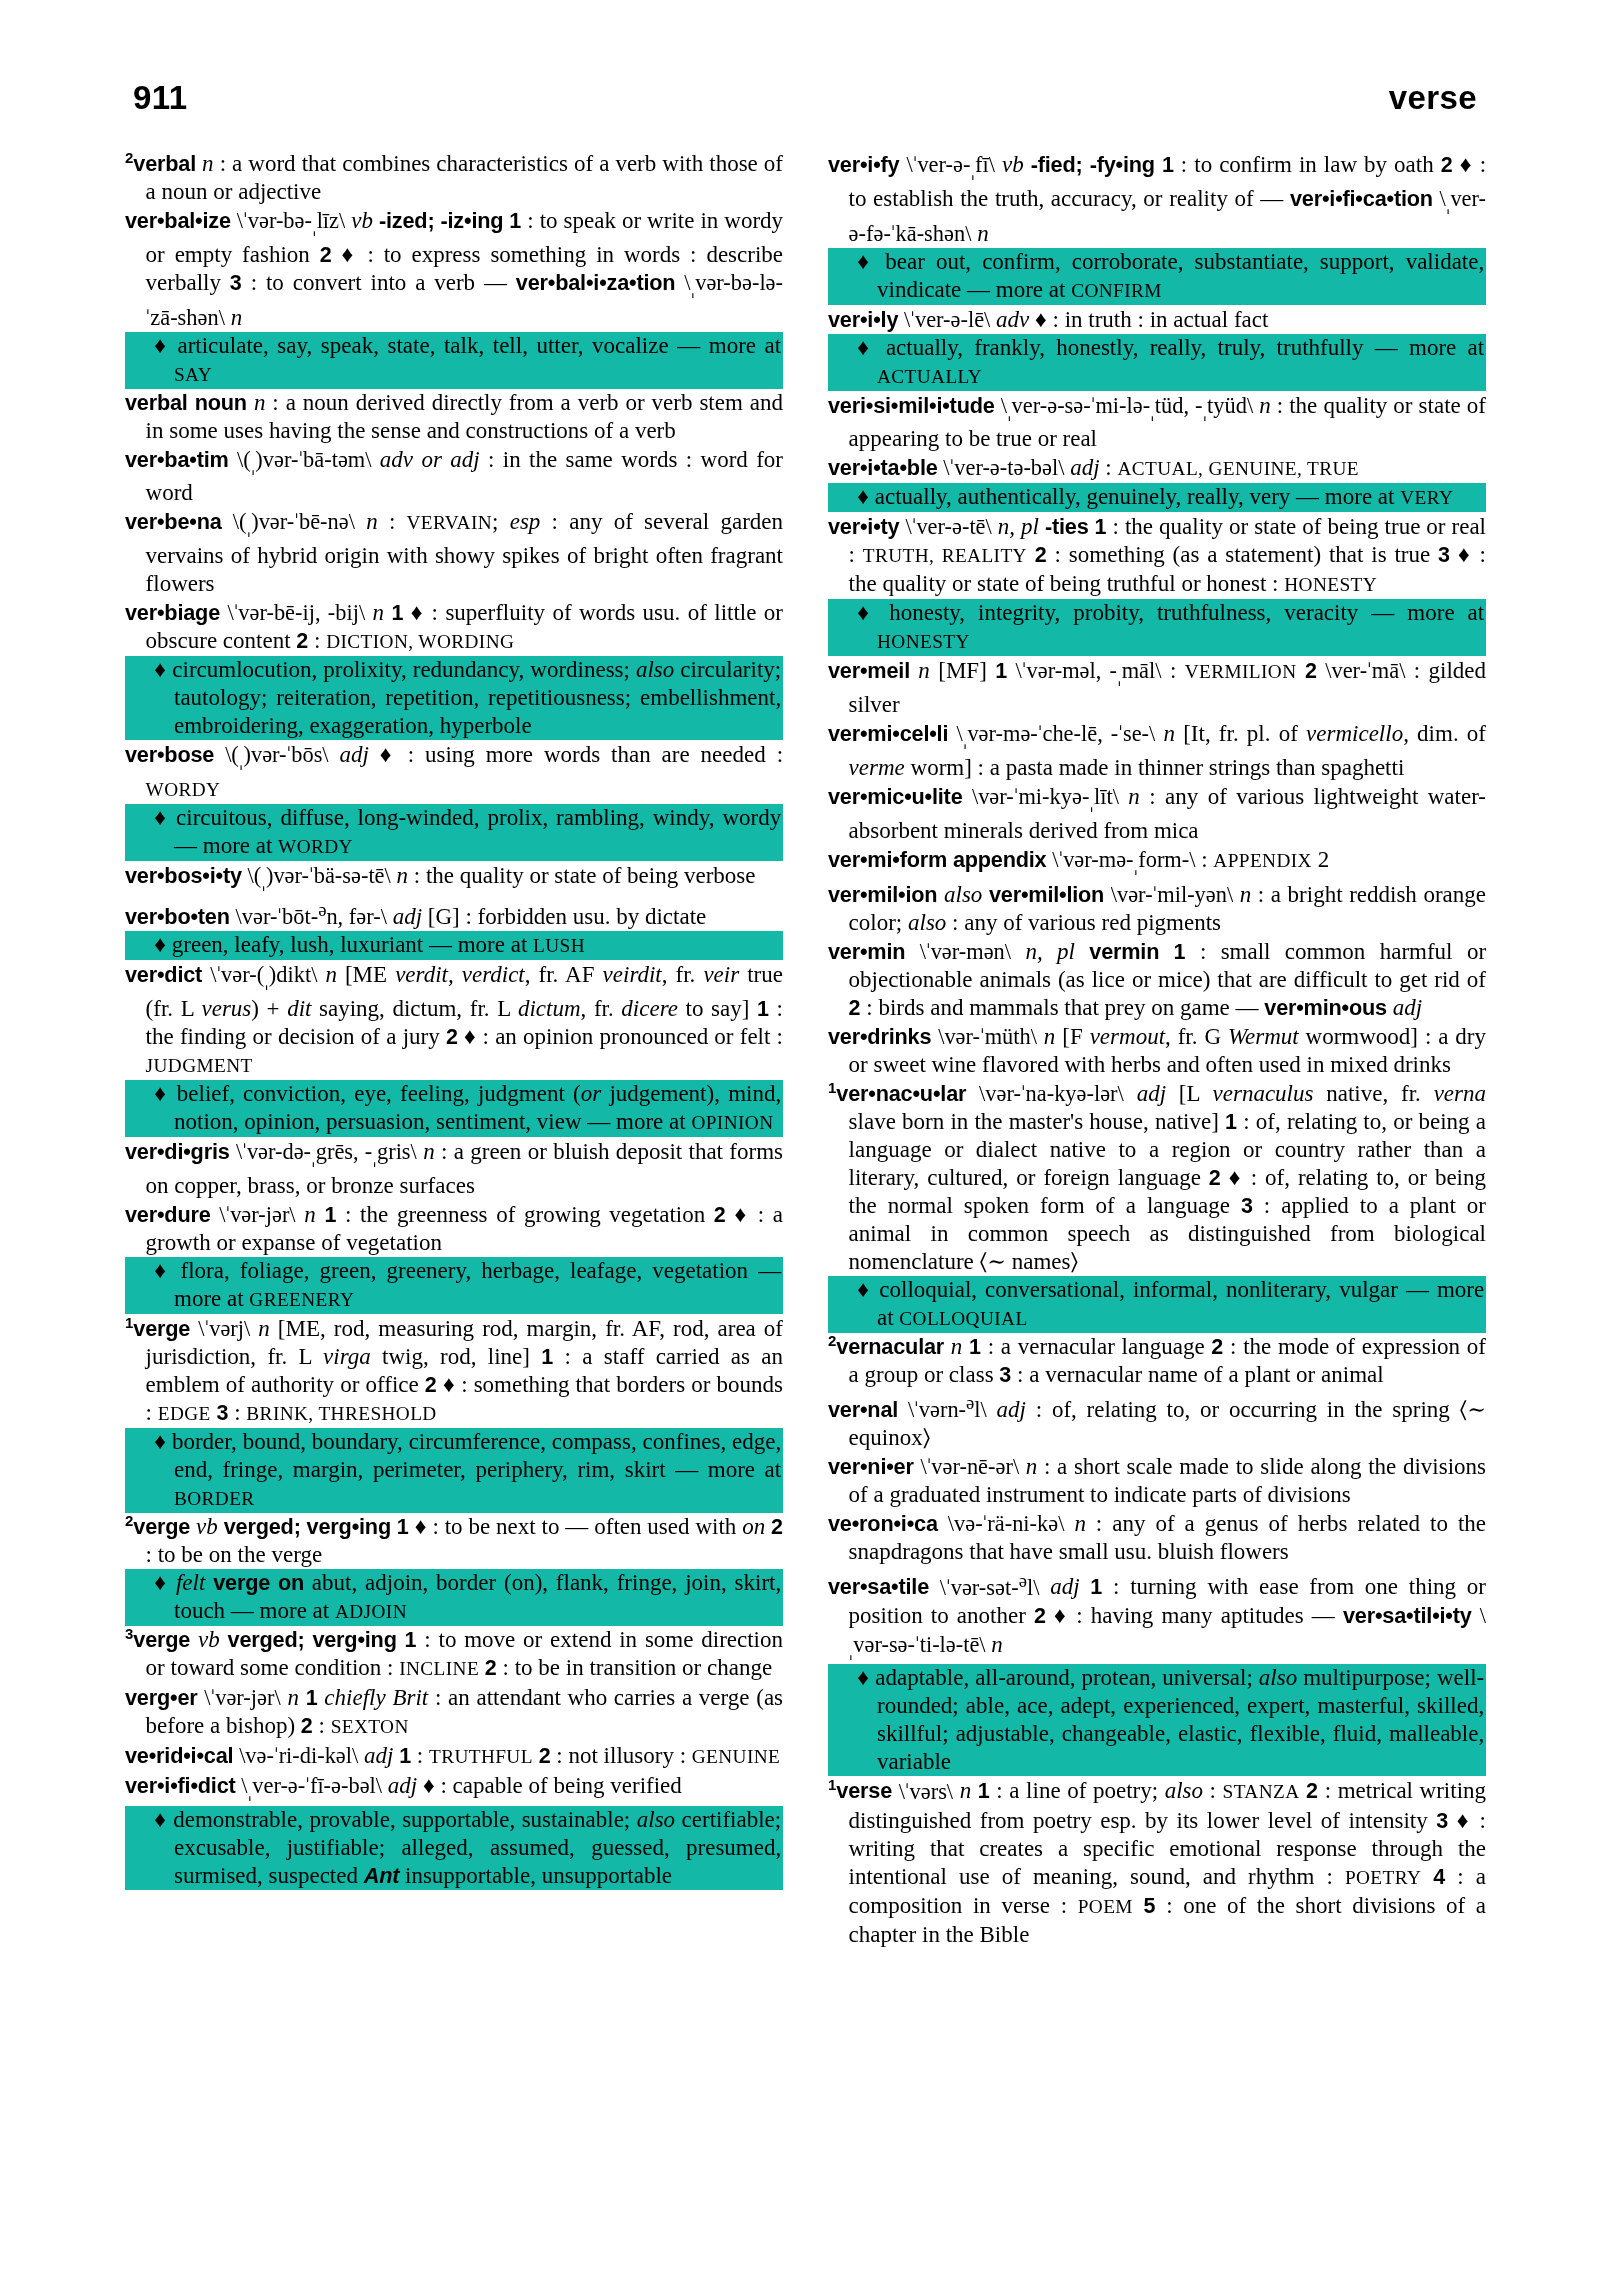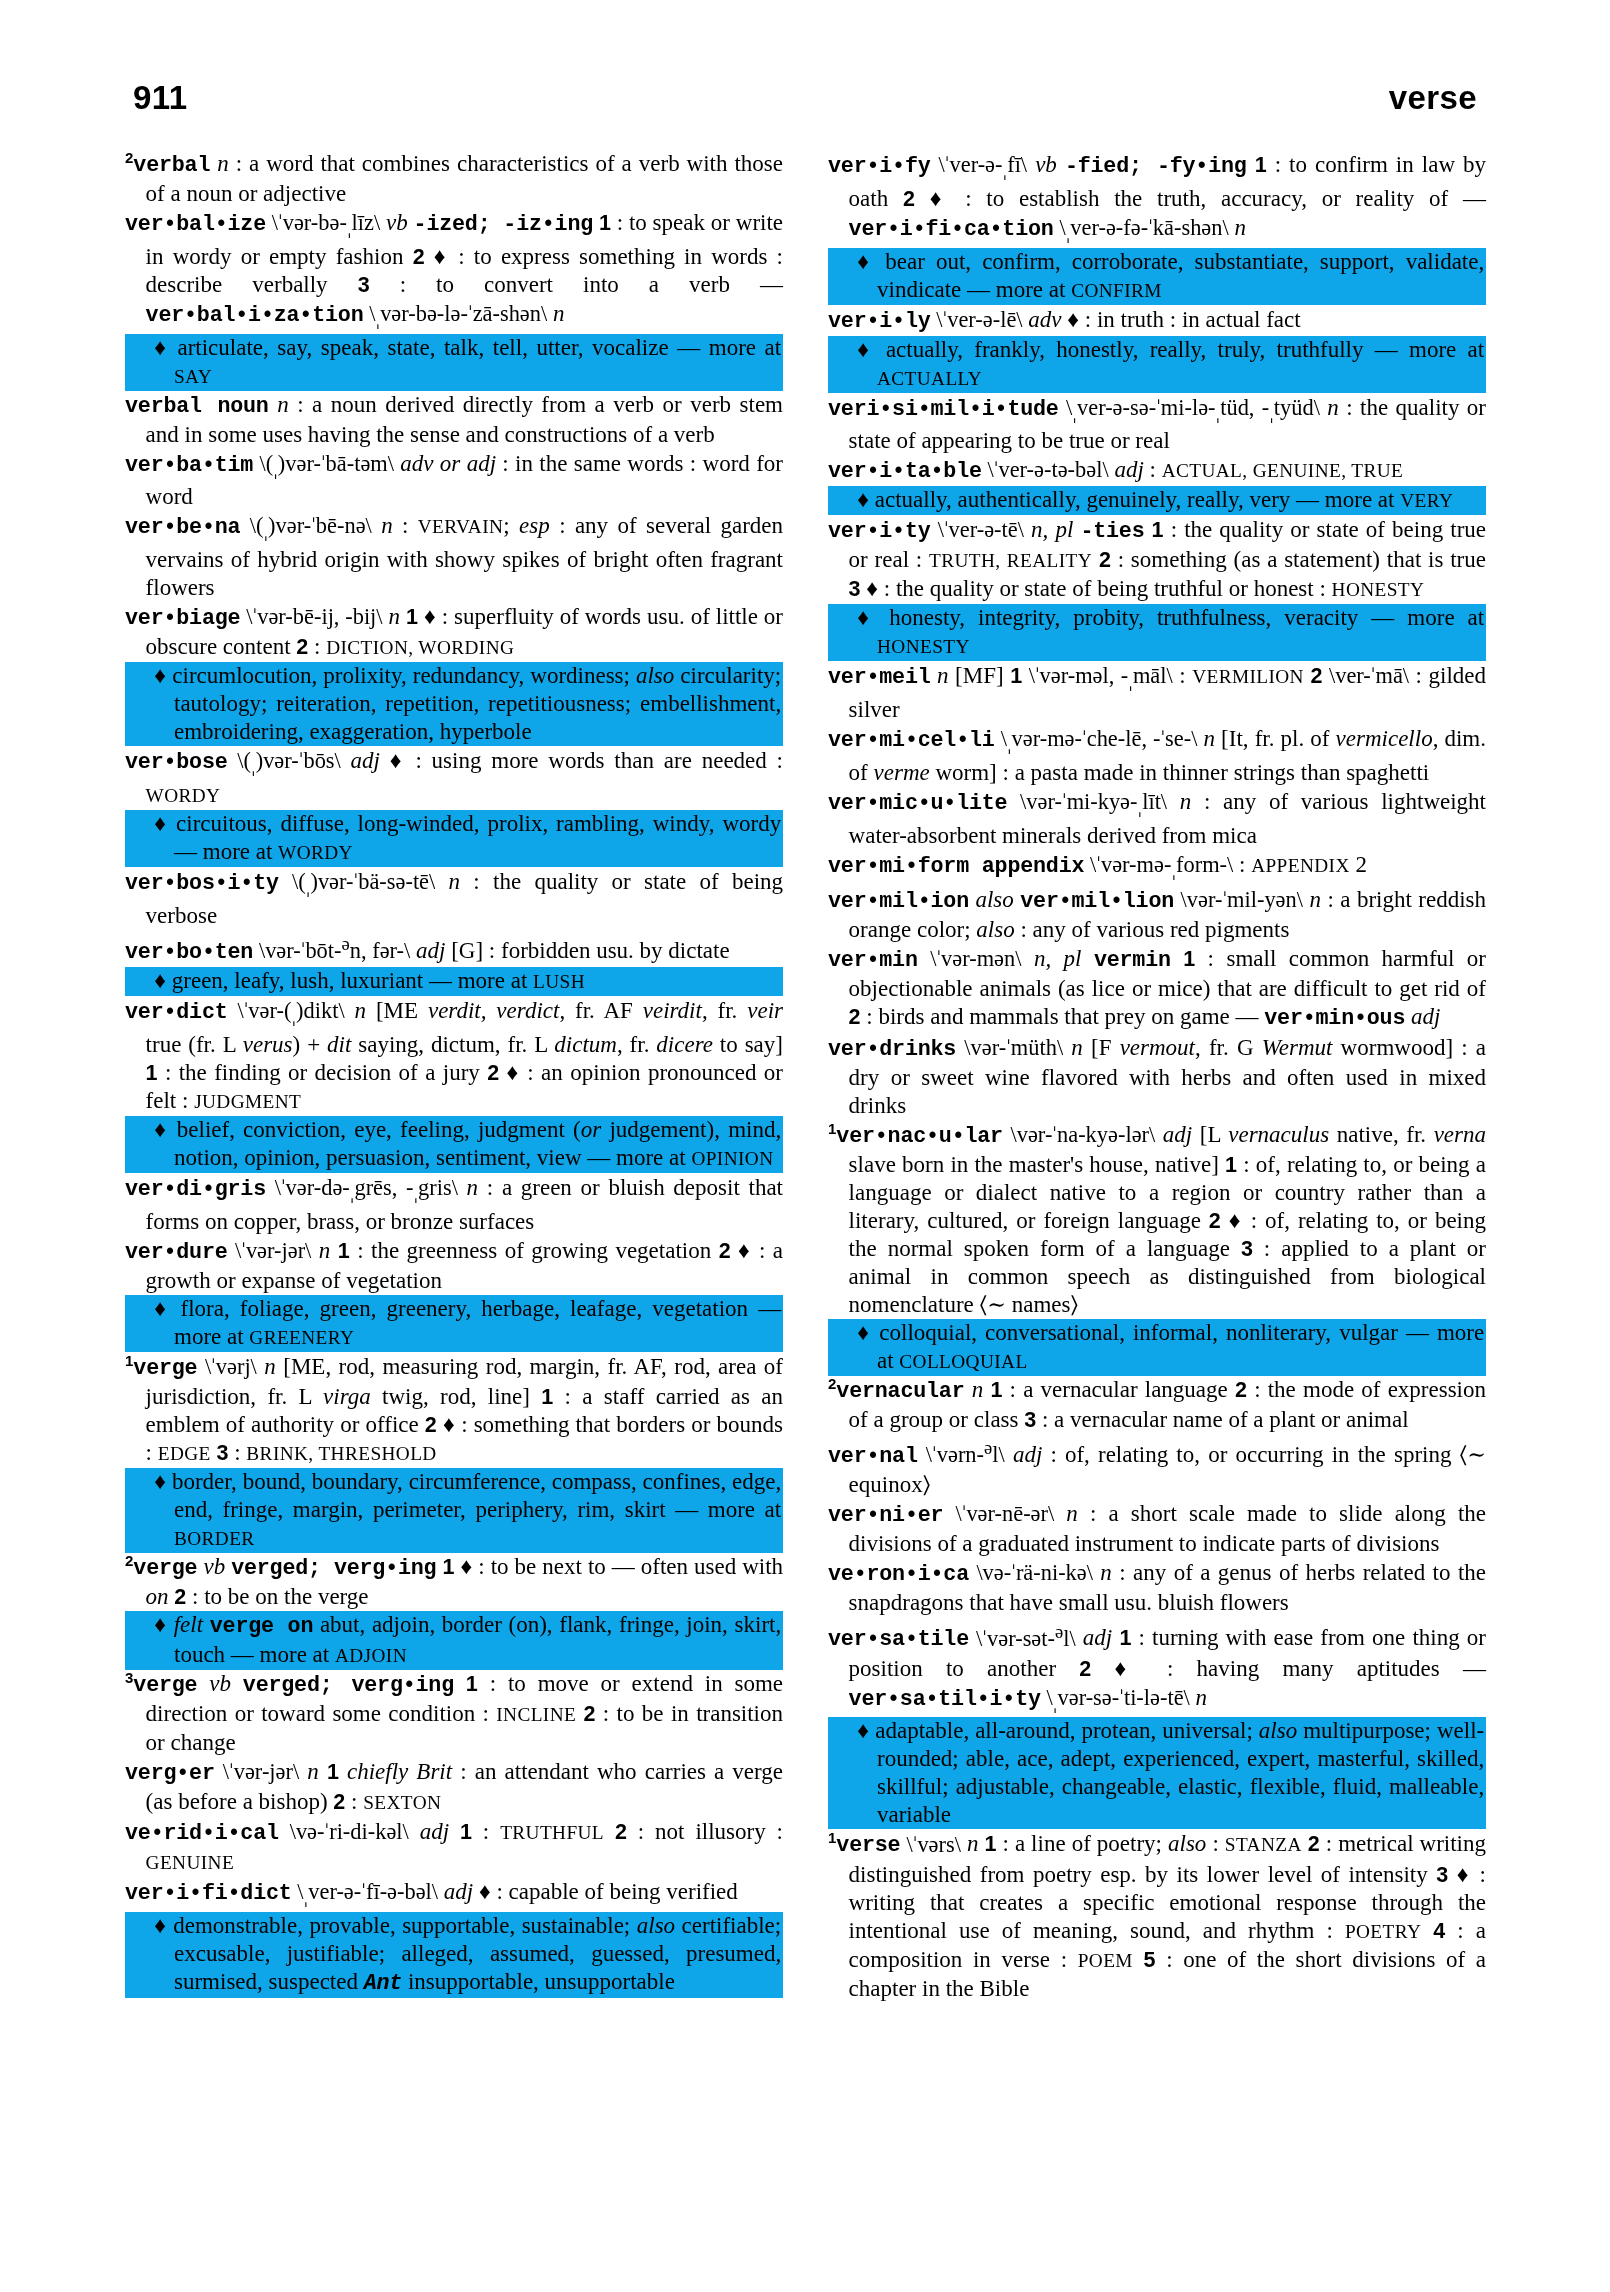--- a/index.html
+++ b/index.html
@@ -59,33 +59,33 @@
     text-justify: inter-word;
     margin: 0;
     hyphens: none;
   }
   
   .entry {
     padding-left: 20.6px;
     text-indent: -20.6px;
   }
   .syn {
-    background: #0ea5e9;
+    background: #14b8a6;
     font-size: 23px;
     line-height: 28px;
     text-align: justify;
     margin: 0;
     padding-left: 49px;
     padding-right: 1.8px;
     text-indent: -19.7px;
   }
 
   
   b, .hw {
-    font-family: Liberation Mono, monospace;
+    font-family: Liberation Sans, sans-serif;
     font-weight: bold;
     font-size: 21.7px;
     letter-spacing: -0.2px;
   }
   i, .it { font-style: italic; }
   .sc {
     font-size: 19.3px;
     letter-spacing: 0.4px;
   }
   .sup {

